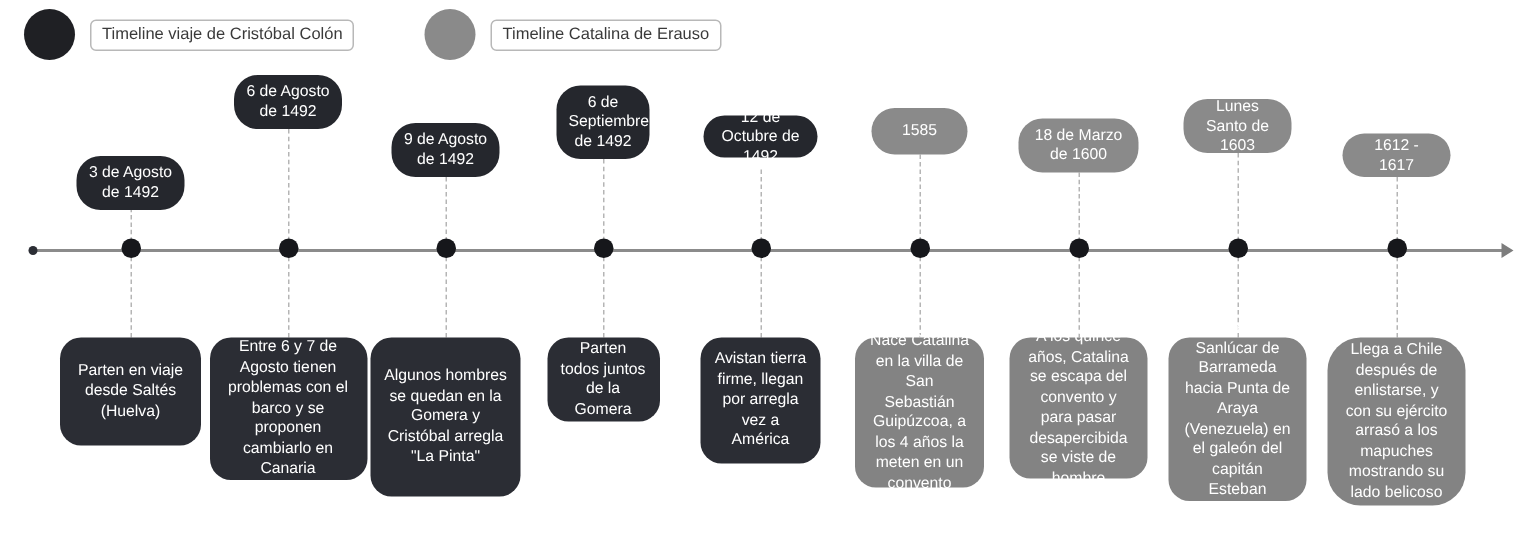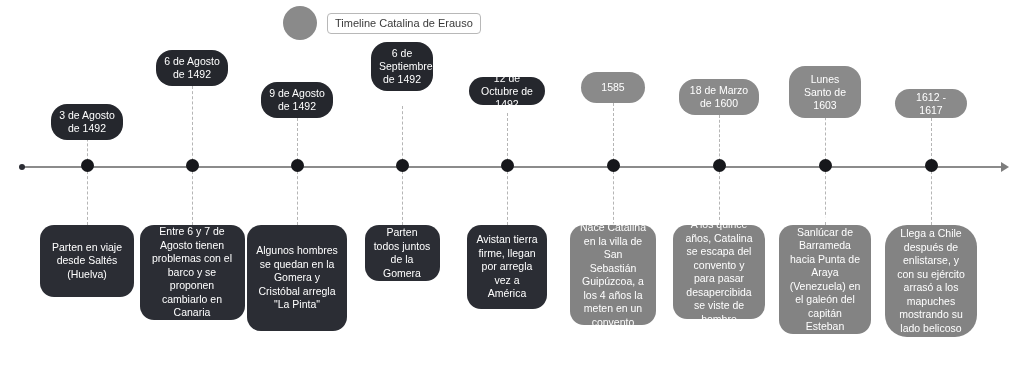--- a/index.html
+++ b/index.html
@@ -150,20 +150,24 @@
   .card.gray { background: #838383; }
 
   .card-text, .pill-text { display: block; width: 100%; }
 </style>
 </head>
 <body>
 
 <div id="stage">
 
   <div class="legend">
+    <div class="legend-entry dark">
+      <span class="legend-dot dark"></span>
+      <span class="legend-label">Timeline viaje de Cristóbal Colón</span>
+    </div>
     <div class="legend-entry gray">
       <span class="legend-dot gray"></span>
       <span class="legend-label">Timeline Catalina de Erauso</span>
     </div>
   </div>
 
   <div class="axis">
     <div class="axis-line"></div>
     <div class="axis-start-dot"></div>
     <div class="axis-arrow"></div>
@@ -192,21 +196,21 @@
       <div class="connector" style="left: 297px; top: 166px; height: 59px;"></div>
       <div class="pill dark" style="left: 261px; top: 82px; width: 72px; height: 36px;">
         <span class="pill-text">9 de Agosto de 1492</span>
       </div>
       <div class="node-dot" style="left: 297px;"></div>
       <div class="card dark" style="left: 247px; top: 225px; width: 100px; height: 106px;">
         <span class="card-text">Algunos hombres se quedan en la Gomera y Cristóbal arregla "La Pinta"</span>
       </div>
       <div class="connector" style="left: 402px; top: 106px; height: 60px;"></div>
       <div class="connector" style="left: 402px; top: 166px; height: 59px;"></div>
-      <div class="pill dark" style="left: 371px; top: 42px; width: 62px; height: 49px;">
+      <div class="pill dark" style="left: 371px; top: 57px; width: 62px; height: 49px;">
         <span class="pill-text">6 de Septiembre de 1492</span>
       </div>
       <div class="node-dot" style="left: 402px;"></div>
       <div class="card dark" style="left: 364.5px; top: 225px; width: 75px; height: 56px;">
         <span class="card-text">Parten todos juntos de la Gomera</span>
       </div>
       <div class="connector" style="left: 507px; top: 113px; height: 53px;"></div>
       <div class="connector" style="left: 507px; top: 166px; height: 59px;"></div>
       <div class="pill dark" style="left: 469px; top: 77px; width: 76px; height: 28px;">
         <span class="pill-text">12 de Octubre de 1492</span>
@@ -228,21 +232,21 @@
       <div class="connector" style="left: 719px; top: 166px; height: 59px;"></div>
       <div class="pill gray" style="left: 679px; top: 79px; width: 80px; height: 36px;">
         <span class="pill-text">18 de Marzo de 1600</span>
       </div>
       <div class="node-dot" style="left: 719px;"></div>
       <div class="card gray" style="left: 673px; top: 225px; width: 92px; height: 94px; text-align: center;">
         <span class="card-text">A los quince años, Catalina se escapa del convento y para pasar desapercibida se viste de hombre</span>
       </div>
       <div class="connector" style="left: 825px; top: 102px; height: 64px;"></div>
       <div class="connector" style="left: 825px; top: 166px; height: 59px;"></div>
-      <div class="pill gray" style="left: 789px; top: 66px; width: 72px; height: 52px; align-items: center;">
+      <div class="pill gray" style="left: 789px; top: 66px; width: 72px; height: 36px; align-items: center;">
         <span class="pill-text">Lunes Santo de 1603</span>
       </div>
       <div class="node-dot" style="left: 825px;"></div>
       <div class="card gray" style="left: 779px; top: 225px; width: 92px; height: 109px;">
         <span class="card-text">Parte de Sanlúcar de Barrameda hacia Punta de Araya (Venezuela) en el galeón del capitán Esteban Eguino</span>
       </div>
       <div class="connector" style="left: 931px; top: 118px; height: 48px;"></div>
       <div class="connector" style="left: 931px; top: 166px; height: 59px;"></div>
       <div class="pill gray" style="left: 895px; top: 89px; width: 72px; height: 29px;">
         <span class="pill-text">1612 - 1617</span>

